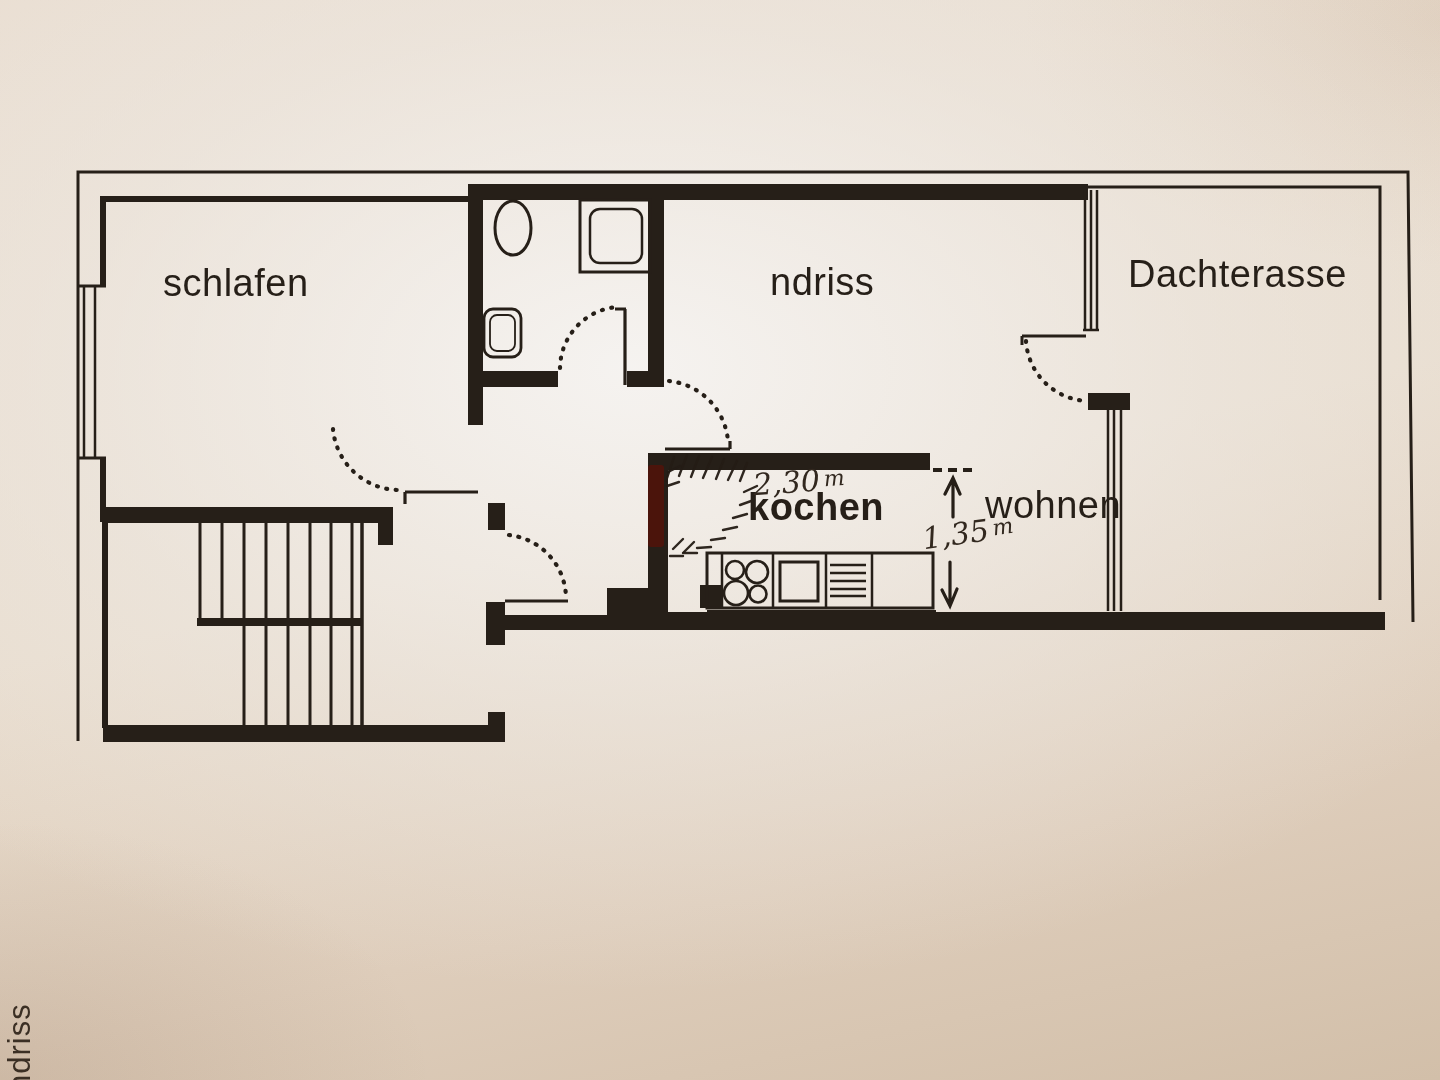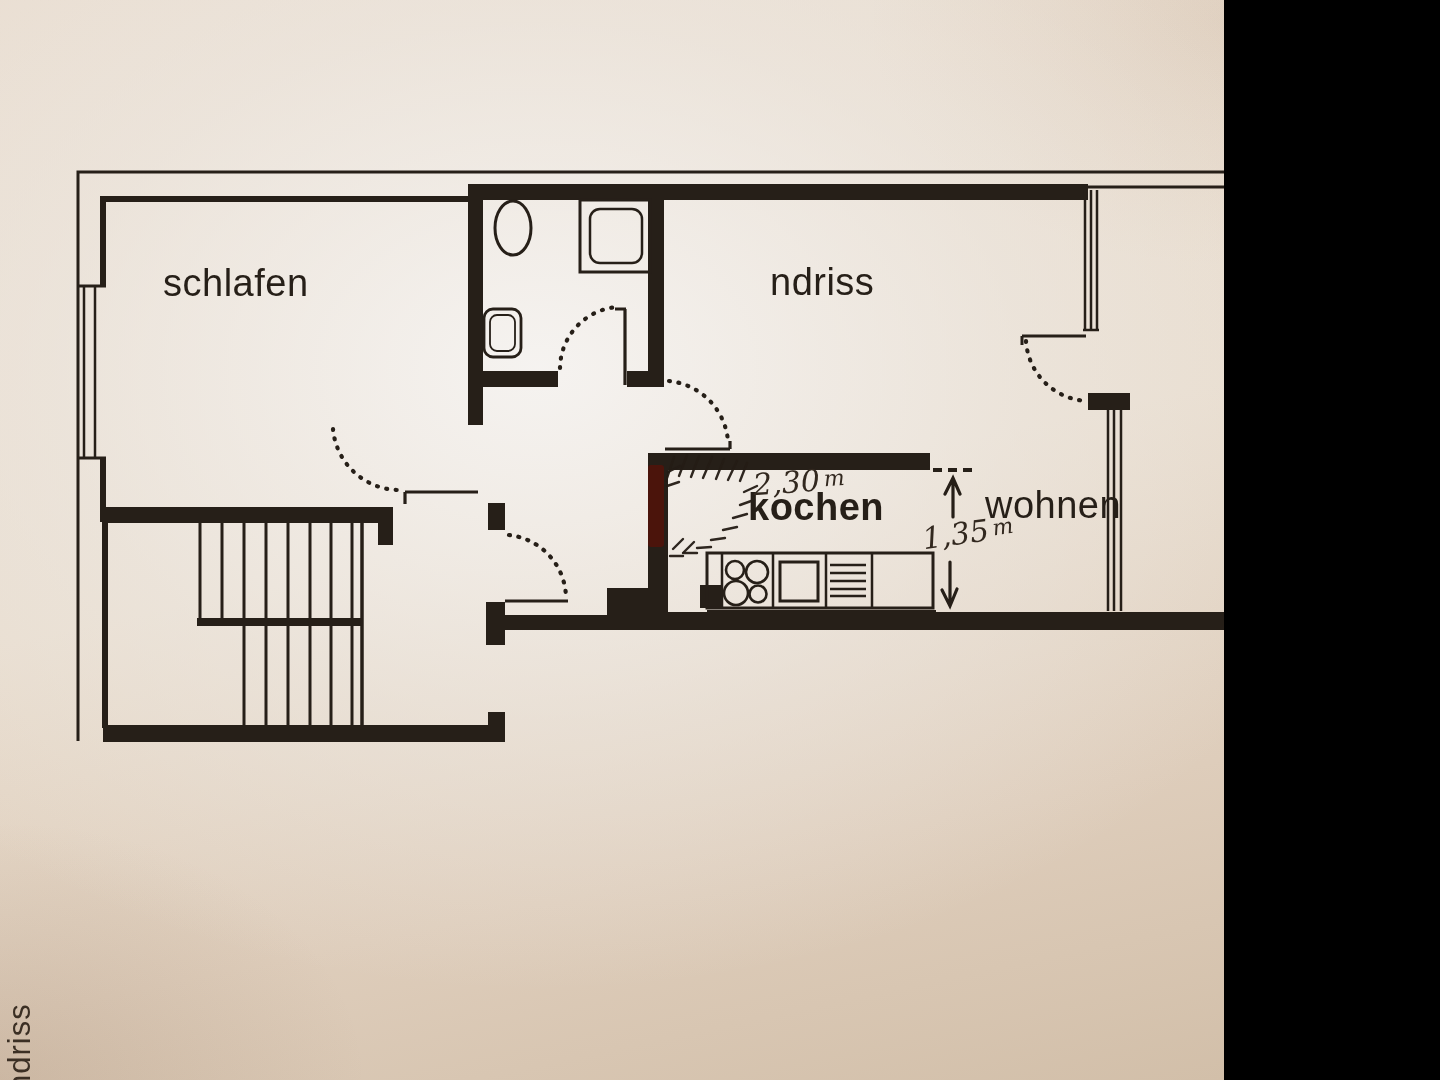--- a/index.html
+++ b/index.html
@@ -1,17 +1,17 @@
 <!DOCTYPE html>
 <html style="--ink: #261f18; --paper: #e7dbcd; --marker-red: #4e140b;"><head>
 <meta charset="utf-8">
 <style>
   html,body{margin:0;padding:0;background:#000;}
   .photo{
-    position:relative;width:1224px;height:1080px;overflow:hidden;
+    position:relative;width:1440px;height:1080px;overflow:hidden;
     background:
       radial-gradient(95% 78% at 44% 34%, rgba(246,244,242,.95) 0%, rgba(238,233,227,.55) 42%, rgba(238,233,227,0) 74%),
       radial-gradient(45% 35% at 100% 2%, rgba(160,120,85,.12), rgba(160,120,85,0) 65%),
       radial-gradient(50% 40% at 0% 100%, rgba(120,85,55,.16), rgba(120,85,55,0) 60%),
       linear-gradient(168deg, #e9ddd0 0%, #e8dccd 48%, #decdbb 76%, #d2bfa9 100%);
     font-family:"Liberation Sans",sans-serif;
   }
   svg.plan{position:absolute;left:0;top:0;}
   .label{
     position:absolute;color:var(--ink,#261f18);font-weight:500;
@@ -185,20 +185,21 @@
       <path class="dotted" d="M 1026,341 A 64,64 0 0 0 1088,401"></path>
       <rect class="fill-ink" x="1088" y="393" width="42" height="17"></rect>
     </g>
     <g>
       <path class="ink" stroke-width="2.5" d="M 1108,410 V 611 M 1114,410 V 611 M 1121,410 V 611"></path>
     </g>
   </svg>
 
   <div class="label" style="left:163px;top:262px;">schlafen</div>
   <div class="label" style="left:770px;top:261px;">ndriss</div>
+  <div class="label" style="left:1128px;top:253px;">Dachterasse</div>
   <div class="label" style="left:748px;top:486px;font-weight:bold;">kochen</div>
   <div class="label" style="left:985px;top:484px;">wohnen</div>
 
   <div class="hand" style="left:753px;top:464px;transform:rotate(-4deg);">
     <span>2,30</span><span class="unit">m</span>
   </div>
   <div class="hand" style="left:922px;top:515px;transform:rotate(-8deg);">
     <span>1,35</span><span class="unit">m</span>
   </div>
 

